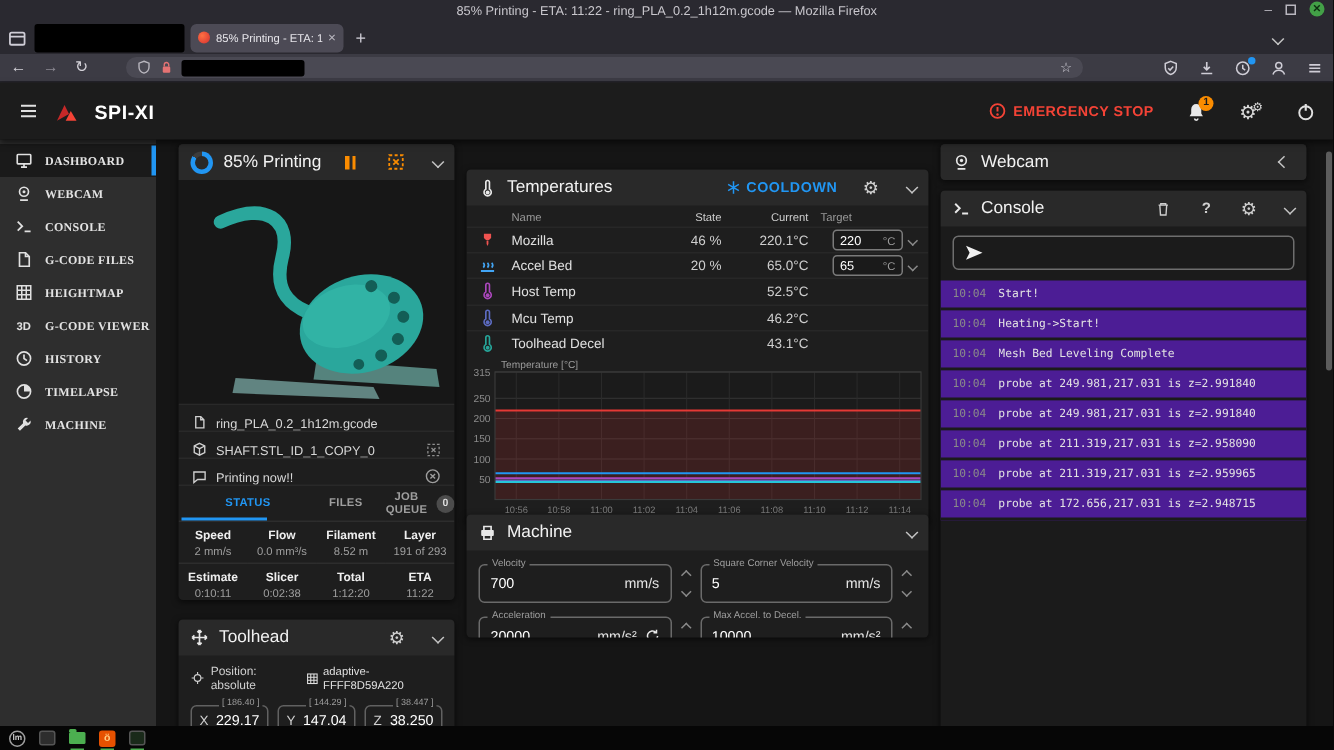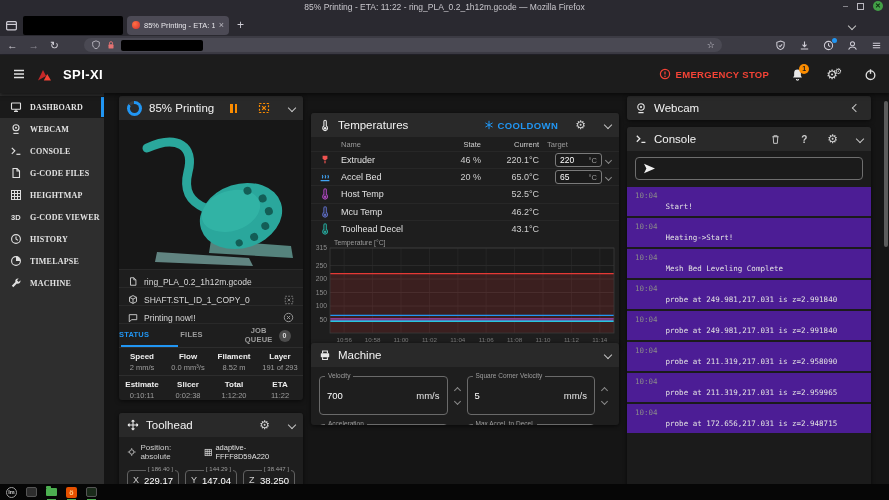--- a/index.html
+++ b/index.html
@@ -70,21 +70,21 @@
 
   
   .ring{width:15px;height:15px;border-radius:50%;background:conic-gradient(#2196f3 var(--p,85%),#3c3c3c 0);position:relative;flex:0 0 auto;}
   .ring::after{content:'';position:absolute;inset:3px;border-radius:50%;background:#292929;}
   .pausebtn{display:flex;gap:2px;margin-right:14px;}
   .pausebtn i{width:2.5px;height:9px;background:#fb8c00;display:block;}
   .preview{height:149px;background:#171717;}
   .srow{height:18px;display:flex;align-items:flex-end;gap:6px;padding:0 9px;border-top:1px solid rgba(255,255,255,.05);}
   .srow .txt{font-size:8.5px;color:#d8d8d8;white-space:nowrap;overflow:hidden;flex:1;}
   .ptabs{display:flex;height:24px;border-top:1px solid rgba(255,255,255,.05);}
-  .ptab{flex:1;display:flex;align-items:center;justify-content:flex-start;font-size:7.5px;font-weight:bold;color:#9e9e9e;text-align:center;line-height:1.1;position:relative;letter-spacing:.2px;}
+  .ptab{flex:1;display:flex;align-items:center;justify-content:flex-end;font-size:7.5px;font-weight:bold;color:#9e9e9e;text-align:center;line-height:1.1;position:relative;letter-spacing:.2px;}
   .ptab.active{color:#2196f3;}
   .ptab.active::after{content:'';position:absolute;bottom:0;left:2px;right:2px;height:2px;background:#2196f3;}
   .badge{width:12px;height:12px;border-radius:50%;background:#4c4c4c;color:#ddd;font-size:7px;display:flex;align-items:center;justify-content:center;margin-left:3px;flex:0 0 auto;}
   .stats{display:grid;grid-template-columns:repeat(4,1fr);}
   .stat{padding:4px 1px 3px;text-align:center;border-top:1px solid rgba(255,255,255,.07);}
   .stat .l{font-size:8px;font-weight:bold;color:#efefef;}
   .stat .v{font-size:7.5px;color:#9e9e9e;margin-top:2px;white-space:nowrap;}
 
   
   .posrow{display:flex;align-items:center;gap:4px;padding:0 8px;margin-top:6px;font-size:8px;color:#cfcfcf;}
@@ -111,33 +111,33 @@
   .theadrow .c-tgt{justify-content:flex-start;padding-left:8px;}
   .tinput{width:47px;height:14px;border:1px solid #7a7a7a;border-radius:3px;display:flex;align-items:center;justify-content:space-between;padding:0 4px;font-size:8.5px;color:#fff;background:#1a1a1a;}
   .tinput .u{color:#9e9e9e;font-size:7.5px;}
   .minichev{width:5px;height:5px;border-right:1.3px solid #8a8a8a;border-bottom:1.3px solid #8a8a8a;display:inline-block;}
   .minichev.d{transform:rotate(45deg);}
   .minichev.u{transform:rotate(-135deg);}
   .graphwrap{height:112px;}
 
   
   .mgrid{display:grid;grid-template-columns:1fr 13px 1fr 13px;gap:9px 3px;padding:9px 8px 0;}
-  .mfield{position:relative;border:1px solid #6a6a6a;border-radius:4px;height:39px;display:flex;align-items:center;gap:5px;padding:0 7px;font-size:9.5px;color:#fff;}
+  .mfield{position:relative;border:1px solid #6a6a6a;border-radius:4px;height:26px;display:flex;align-items:center;gap:5px;padding:0 7px;font-size:9.5px;color:#fff;}
   .mfield .flbl{position:absolute;top:-5px;left:5px;background:#1e1e1e;padding:0 3px;font-size:6.5px;color:#9e9e9e;white-space:nowrap;}
   .mfield .unit{margin-left:auto;color:#e6e6e6;}
   .stepper{display:flex;flex-direction:column;align-items:center;justify-content:center;gap:6px;}
 
   
   .cin{margin:6px 8px 0;height:23px;border:1px solid #6e6e6e;border-radius:4px;display:flex;align-items:center;padding:0 7px;gap:6px;background:#1b1b1b;}
   .cin input{flex:1;background:transparent;border:none;outline:none;color:#e0e0e0;font-family:"DejaVu Sans Mono",monospace;font-size:8.5px;}
   .cin input::placeholder{color:#9e9e9e;}
   .clog{margin-top:7px;}
   .centry{display:flex;gap:8px;padding:4px 8px 4px 8px;background:#4c1d95;border-bottom:2px solid #1b1b1b;font-family:"DejaVu Sans Mono",monospace;font-size:7.5px;line-height:10px;}
   .centry .ct{color:#8a8a8a;flex:0 0 auto;}
-  .centry .cm{color:#e3e3e3;white-space:nowrap;overflow:hidden;margin-top:11px;}
+  .centry .cm{color:#e3e3e3;white-space:nowrap;overflow:hidden;}
   .qmark{color:#cfcfcf;font-size:10px;font-weight:bold;}
 
   
   .taskbar{position:absolute;left:0;bottom:0;width:889px;height:16px;background:#060606;display:flex;align-items:center;gap:7px;padding-left:5px;z-index:50;}
   .tb-ic{width:13px;height:12px;display:flex;align-items:center;justify-content:center;position:relative;}
   .tb-run::after{content:'';position:absolute;bottom:-2px;left:2px;right:2px;height:1.5px;background:#4caf50;}
   .mintcirc{width:11px;height:11px;border:1px solid #9e9e9e;border-radius:50%;color:#cfcfcf;font-size:5.5px;display:flex;align-items:center;justify-content:center;font-weight:bold;}
   .ffcirc{width:11px;height:11px;border-radius:2px;background:#e65100;display:flex;align-items:center;justify-content:center;color:#ffcc80;font-size:7px;font-weight:bold;}
   .folder{width:11px;height:8px;background:#4caf50;border-radius:1px;position:relative;}
   .folder::before{content:'';position:absolute;top:-2px;left:0;width:5px;height:2px;background:#4caf50;border-radius:1px 1px 0 0;}
@@ -518,21 +518,21 @@
           <span class="c-tgt">Target</span>
         </div>
         <div id="temp-rows">
             <div class="trow">
               <span class="c-ic">
                 <svg width="12" height="12" viewBox="0 0 12 12">
                   <path d="M3.6 1.8h4.8v2.8L7 6H5L3.6 4.6z" fill="#ef5350"></path>
                   <path d="M5.4 6.4h1.2v2.2l-.6 1.4-.6-1.4z" fill="#ef5350"></path>
                 </svg>
               </span>
-              <span class="c-name">Extruder</span>
+              <span class="c-name">Mozilla</span>
               <span class="c-state">46 %</span>
               <span class="c-cur">220.1°C</span>
               <span class="c-tgt">
                 <span class="tinput">
                   <span>220</span>
                   <span class="u">°C</span>
                 </span>
                 <span class="minichev d"></span>
               </span>
             </div>

